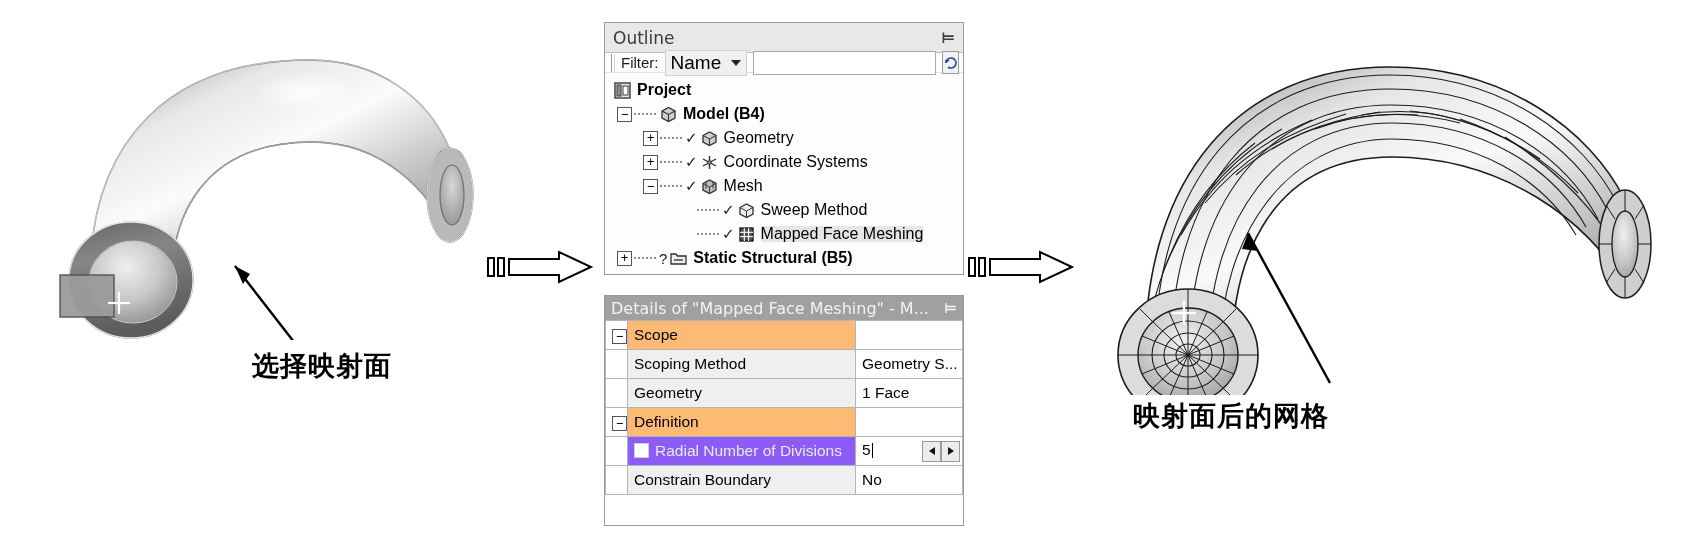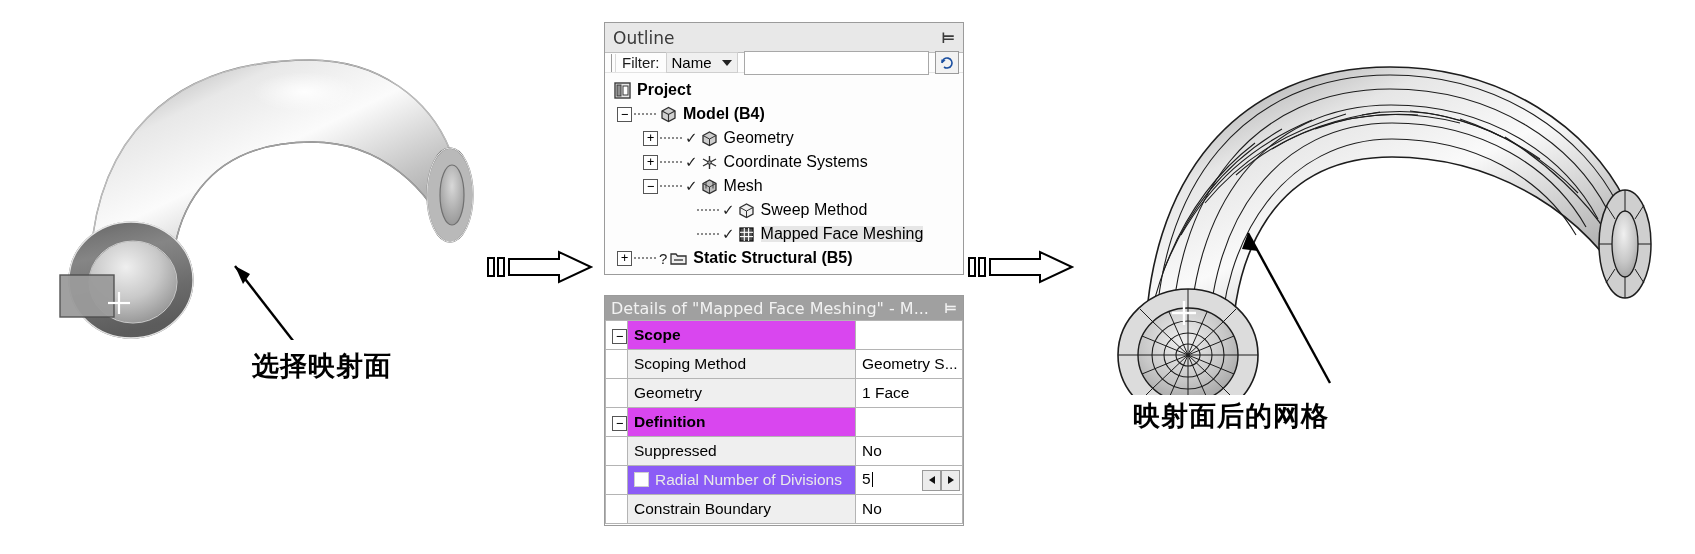--- a/index.html
+++ b/index.html
@@ -20,21 +20,21 @@
     background:#fdfdfd;border:1px solid #9b9b9b;box-sizing:border-box;}
   #outline-title{height:30px;background:#e8e8e8;border-bottom:1px solid #bdbdbd;
     display:flex;align-items:center;padding:0 8px;box-sizing:border-box;}
   #outline-title .t{font-size:17px;color:#3a3a3a;font-family:"DejaVu Sans",sans-serif;}
   #outline-title .pin{margin-left:auto;font-size:15px;color:#3a3a3a;font-weight:700;}
   #filter-bar{height:20px;display:flex;align-items:center;gap:6px;padding:2px 4px 2px 6px;
     box-sizing:border-box;background:#fdfdfd;border-bottom:1px solid #e3e3e3;}
   #filter-bar .grip{width:3px;height:18px;border-left:1px solid #9a9a9a;border-right:1px solid #d9d9d9;}
   #filter-bar .lbl{font-size:15px;color:#1a1a1a;}
   .filtsel{display:flex;align-items:center;gap:10px;background:#f0f0f0;border:1px solid #cfcfcf;
-    padding:1px 5px;font-size:15px;}
+    padding:1px 5px;font-size:19px;}
   .caret{width:0;height:0;border-left:5px solid transparent;border-right:5px solid transparent;
     border-top:6px solid #222;}
   #filter-input{flex:1;height:20px;background:#fff;border:1px solid #a8a8a8;}
   .refresh-btn{width:22px;height:21px;border:1px solid #9a9a9a;background:#f2f2f2;
     display:flex;align-items:center;justify-content:center;}
   #tree{padding:5px 0 0 6px;}
   .node{display:flex;align-items:center;height:24px;font-size:16px;white-space:nowrap;}
   .node .pm{width:13px;height:13px;border:1px solid #555;background:#fff;margin-right:2px;
     display:flex;align-items:center;justify-content:center;font-size:12px;line-height:1;
     font-family:"DejaVu Sans Mono",monospace;flex:0 0 auto;}
@@ -49,21 +49,21 @@
   
   #details-panel{position:absolute;left:604px;top:295px;width:360px;height:231px;
     border:1px solid #9b9b9b;background:#fff;box-sizing:border-box;}
   #details-title{height:24px;background:#a0a0a0;display:flex;align-items:center;
     padding:0 6px;box-sizing:border-box;}
   #details-title .t{font-size:16px;color:#f2f2f2;font-family:"DejaVu Sans",sans-serif;white-space:nowrap;overflow:hidden;}
   #details-title .pin{margin-left:auto;font-size:14px;color:#f2f2f2;font-weight:700;}
   table.details{border-collapse:collapse;width:100%;table-layout:fixed;font-size:15.5px;}
   table.details td{border:1px solid #b4b4b4;height:28px;padding:0 6px;vertical-align:middle;
     overflow:hidden;white-space:nowrap;}
-  td.grp{background:#d946ef;font-weight:700;border-right:none;}
+  td.grp{background:#fdba74;font-weight:400;border-right:none;}
   td.grpv{background:#fff;border-left:none;}
   td.expander{width:22px;text-align:center;background:#fff;border-right:none;padding:0;}
   .boxpm{display:inline-flex;width:13px;height:13px;border:1px solid #555;background:#fff;
     align-items:center;justify-content:center;font-size:12px;line-height:1;
     font-family:"DejaVu Sans Mono",monospace;}
   td.key{background:#efefef;}
   td.val{background:#fff;}
   tr.rowsel td.key{background:#8b5cf6;color:#e9e9e9;}
   tr.rowsel td.val{background:#fff;}
   .kchk{display:inline-block;width:13px;height:13px;background:#fff;border:1px solid #cfcfcf;
@@ -324,25 +324,20 @@
           <td class="key">Geometry</td>
           <td class="val">1 Face</td>
         </tr>
         <tr>
           <td class="expander">
             <span class="boxpm">−</span>
           </td>
           <td class="grp">Definition</td>
           <td class="grpv"></td>
         </tr>
-        <tr>
-          <td class="expander"></td>
-          <td class="key">Suppressed</td>
-          <td class="val">No</td>
-        </tr>
         <tr class="rowsel">
           <td class="expander"></td>
           <td class="key">
             <span class="kchk"></span><span>Radial Number of Divisions</span>
           </td>
           <td class="val" style="padding:0 2px 0 6px;">
             <span>5</span><span class="editcaret"></span>
             <span class="spin">
               <span class="b">
                   <i class="caretL"></i>

